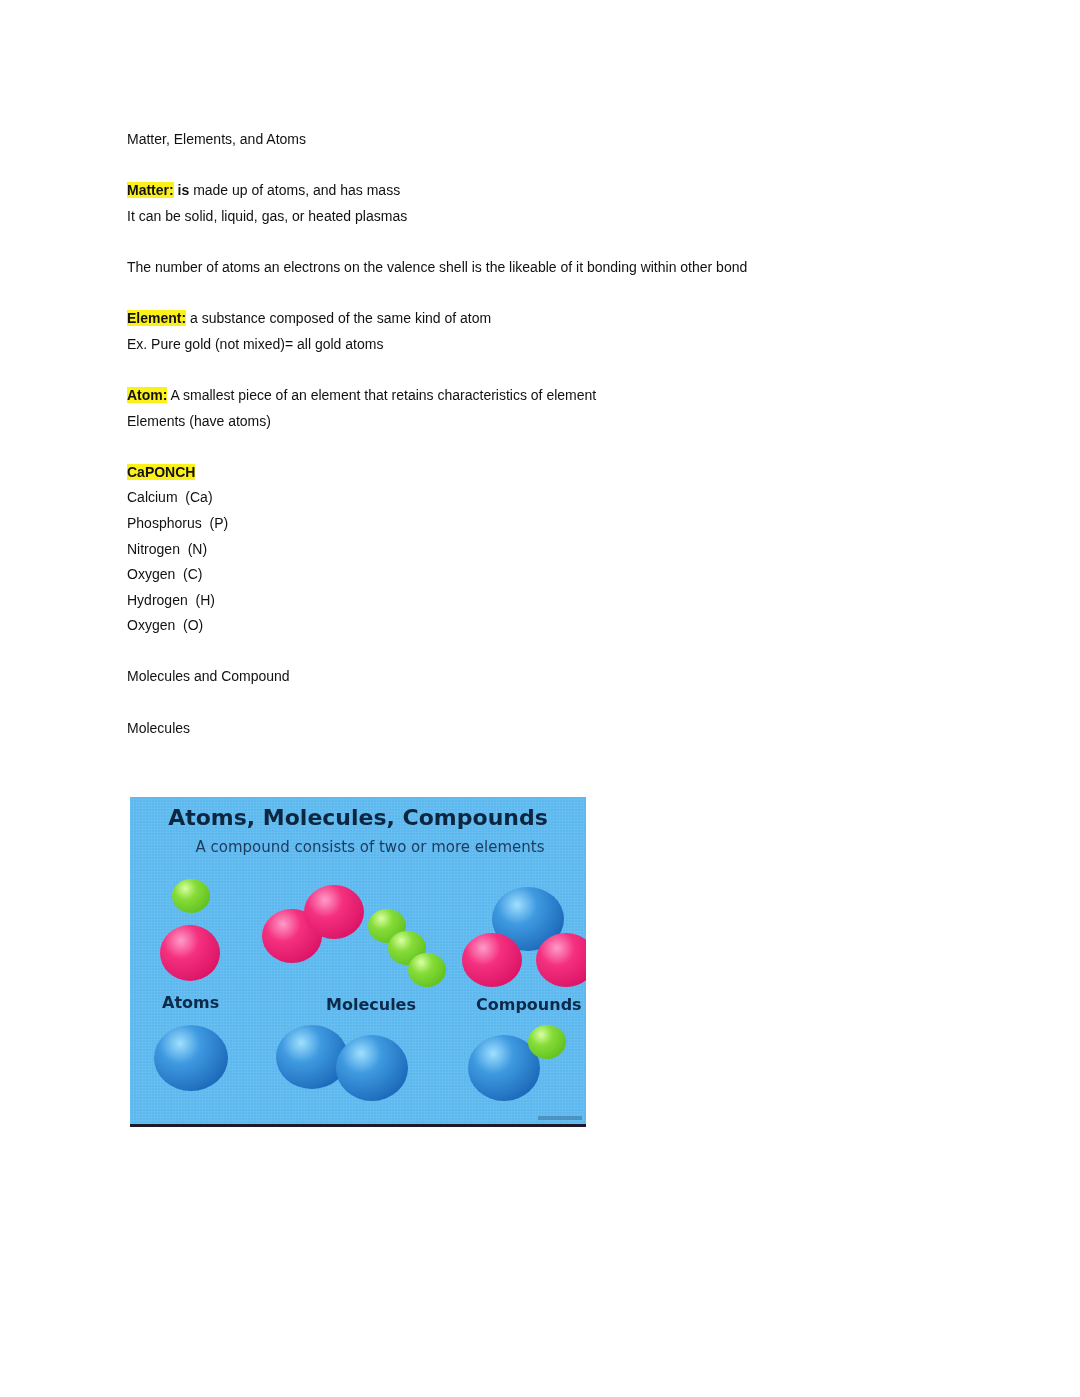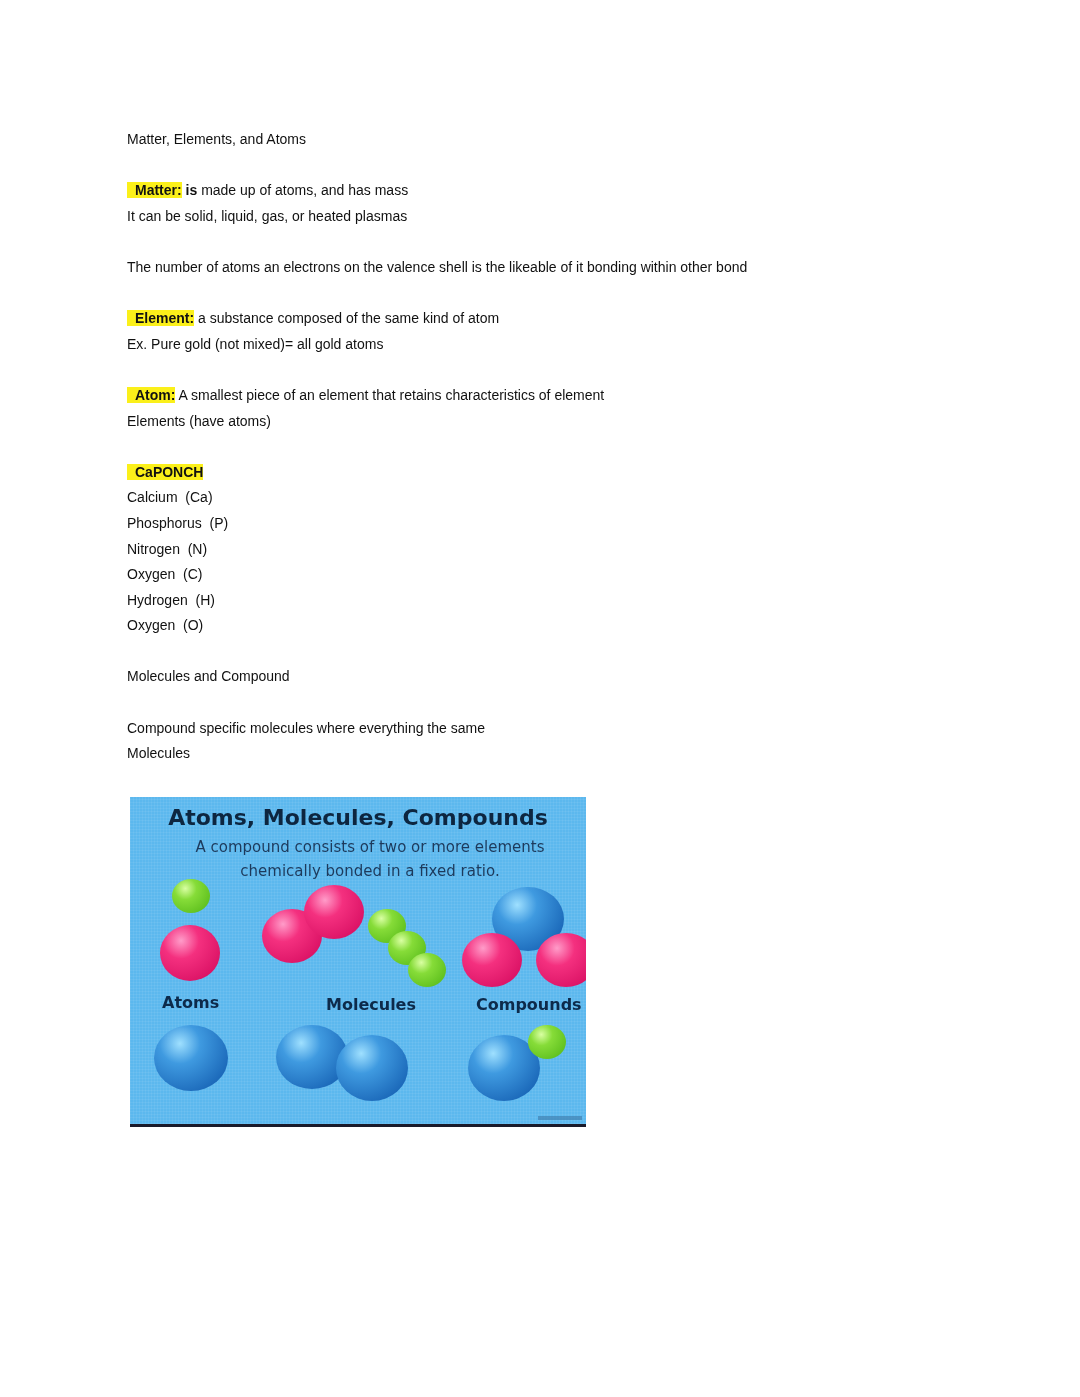--- a/index.html
+++ b/index.html
@@ -2,21 +2,21 @@
 <html><head>
 <meta charset="utf-8">
 <style>
   html, body { margin: 0; padding: 0; background: #ffffff; }
   body { width: 1080px; height: 1397px; position: relative; overflow: hidden;
          font-family: "Liberation Sans", sans-serif; color: #111; }
   .page { position: absolute; left: 127px; top: 127px; width: 830px; }
   .line { font-size: 14px; line-height: 25.6px; height: 25.6px; white-space: nowrap; }
   .blank { height: 25.6px; }
   .wrap { white-space: normal; height: auto; }
-  .hl { background: #fbf01a; font-weight: bold; padding-left: 8px; }
+  .hl { background: #fbf01a; font-weight: bold; }
   .bold { font-weight: bold; }
   .figure { position: absolute; left: 130px; top: 797px; width: 456px; height: 330px;
             background: #5cb8ee; overflow: hidden; border-bottom: 3px solid #1a1a2a; box-sizing: border-box;
             background-image:
               repeating-linear-gradient(0deg, rgba(255,255,255,0.06) 0 1px, transparent 1px 3px),
               repeating-linear-gradient(90deg, rgba(255,255,255,0.06) 0 1px, transparent 1px 3px); }
   .fig-title { position: absolute; top: 8px; left: 0; width: 100%; text-align: center;
                font-family: "DejaVu Sans", sans-serif; font-weight: bold; font-size: 22px; color: #0d2640; }
   .fig-sub { position: absolute; top: 38px; left: 0; width: 100%; text-align: center;
              font-family: "DejaVu Sans", sans-serif; font-size: 15px; line-height: 24px; color: #1d3a5c; margin-left: 12px; }
@@ -64,29 +64,27 @@
   <div class="line" style="white-space:pre">Phosphorus  (P)</div>
   <div class="line" style="white-space:pre">Nitrogen  (N)</div>
   <div class="line" style="white-space:pre">Oxygen  (C)</div>
   <div class="line" style="white-space:pre">Hydrogen  (H)</div>
   <div class="line" style="white-space:pre">Oxygen  (O)</div>
   <div class="blank"></div>
 
   <div class="line">Molecules and Compound</div>
   <div class="blank"></div>
 
-  <div class="line">Compound specific molecules where everything the same</div>
   <div class="line">Molecules</div>
 </div>
 
 <div class="figure">
   <div class="fig-title">Atoms, Molecules, Compounds</div>
   <div class="fig-sub">
     <div>A compound consists of two or more elements</div>
-    <div>chemically bonded in a fixed ratio.</div>
   </div>
 
   <div class="ball green" style="left:42px;top:82px;width:38px;height:34px;"></div>
   <div class="ball pink" style="left:30px;top:128px;width:60px;height:56px;"></div>
   <div class="fig-label" style="left:32px;top:196px;">Atoms</div>
   <div class="ball blue" style="left:24px;top:228px;width:74px;height:66px;"></div>
 
   <div class="ball pink" style="left:132px;top:112px;width:60px;height:54px;"></div>
   <div class="ball pink" style="left:174px;top:88px;width:60px;height:54px;"></div>
   <div class="ball green" style="left:238px;top:112px;width:38px;height:34px;"></div>

